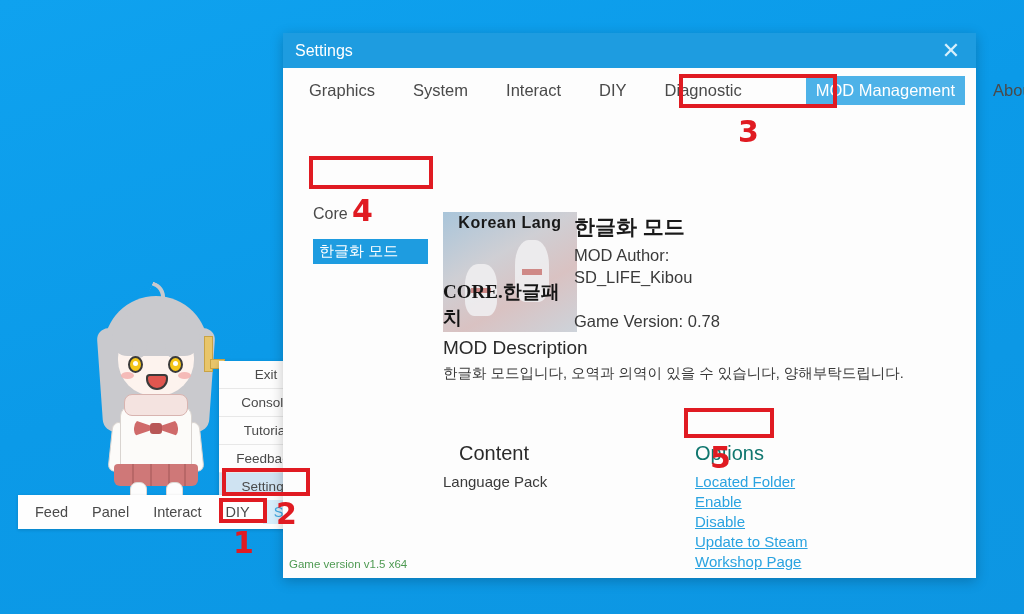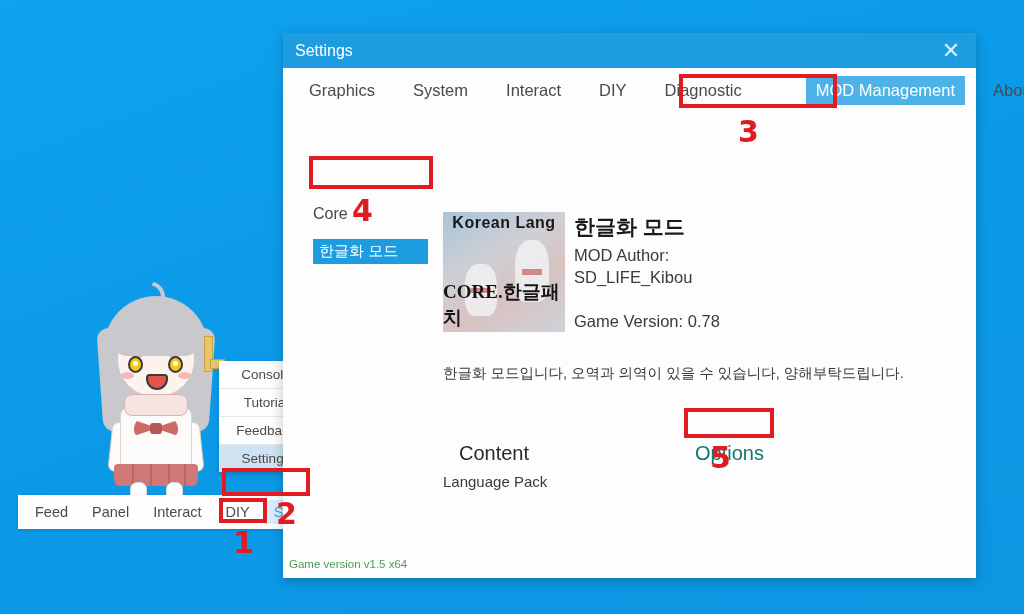--- a/index.html
+++ b/index.html
@@ -199,21 +199,21 @@
   #mod-item {
     position: absolute; left: 30px; top: 127px;
     width: 115px; padding: 3px 6px;
     background: #1e9ce0; color: #ffffff;
     font-size: 15px;
   }
 
   
   #thumb {
     position: absolute; left: 160px; top: 100px;
-    width: 122px; height: 120px;
+    width: 134px; height: 120px;
     background: linear-gradient(150deg,#a9c5da 0%,#cfcfd4 38%,#d9c2c2 66%,#cdd3da 100%);
     overflow: hidden;
   }
   #thumb .t-top {
     position: absolute; top: 2px; left: 0; right: 0;
     text-align: center; font-size: 16px; font-weight: bold;
     color: #181818; letter-spacing: .5px;
   }
   #thumb .t-bot {
     position: absolute; bottom: 1px; left: 0; right: 0;
@@ -322,20 +322,21 @@
   <div class="ch skirt"></div>
   <div class="ch skirt-line" style="left:44px"></div>
   <div class="ch skirt-line" style="left:62px"></div>
   <div class="ch skirt-line" style="left:80px"></div>
   <div class="ch skirt-line" style="left:96px"></div>
   <div class="ch leg l"></div>
   <div class="ch leg r"></div>
 </div>
 
 <div id="ctxmenu">
+  <div class="cm-item">Exit</div>
   <div class="cm-item">Console</div>
   <div class="cm-item">Tutorial</div>
   <div class="cm-item">Feedback</div>
   <div class="cm-item selected">Settings</div>
 </div>
 
 <div id="taskbar">
   <div class="tb-item">Feed</div>
   <div class="tb-item">Panel</div>
   <div class="tb-item">Interact</div>
@@ -370,26 +371,34 @@
       <div class="fig fig2"></div>
       <div class="t-top">Korean Lang</div>
       <div class="t-bot">CORE.한글패치</div>
     </div>
 
     <div class="d-title">한글화 모드</div>
     <div class="d-line" id="d-author-label">MOD Author:</div>
     <div class="d-line" id="d-author-value">SD_LIFE_Kibou</div>
     <div class="d-line" id="d-gamever">Game Version: 0.78</div>
 
+    <div id="desc-head">MOD Description</div>
     <div id="desc-body">한글화 모드입니다, 오역과 의역이 있을 수 있습니다, 양해부탁드립니다.</div>
 
     <div id="content-head">Content</div>
     <div id="content-item">Language Pack</div>
 
     <div id="options-head">Options</div>
+    <div id="options-list">
+      <span class="opt-link">Located Folder</span>
+      <span class="opt-link">Enable</span>
+      <span class="opt-link">Disable</span>
+      <span class="opt-link">Update to Steam</span>
+      <span class="opt-link">Workshop Page</span>
+    </div>
 
     <div id="gamever-foot">Game version v1.5 x64</div>
   </div>
 </div>
 
 <div class="redbox" style="left:222px; top:468px; width:88px; height:28px;"></div>
 <div class="redbox" style="left:219px; top:498px; width:48px; height:25px;"></div>
 <div class="redbox" style="left:679px; top:74px; width:158px; height:34px;"></div>
 <div class="redbox" style="left:309px; top:156px; width:124px; height:33px;"></div>
 <div class="redbox" style="left:684px; top:408px; width:90px; height:30px;"></div>

